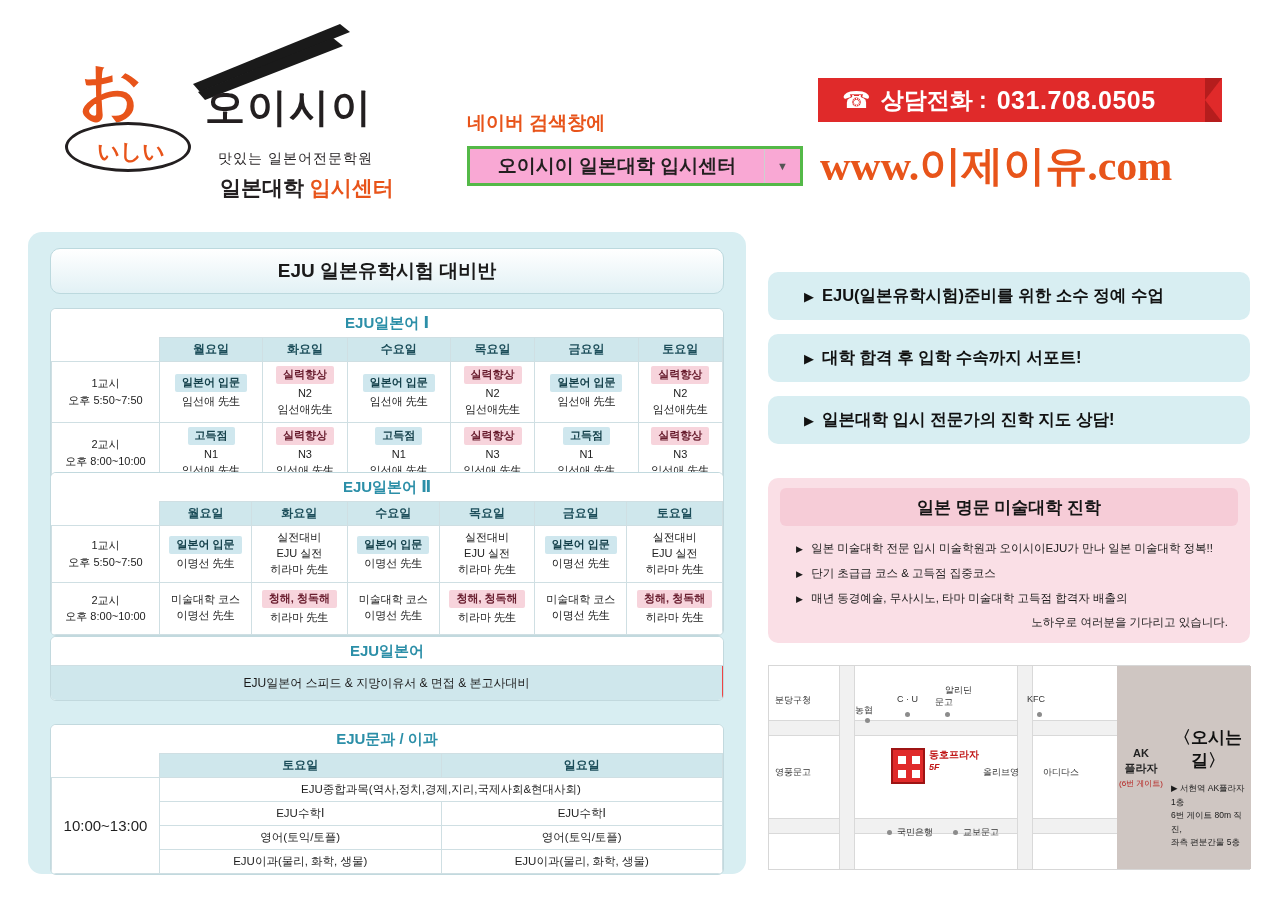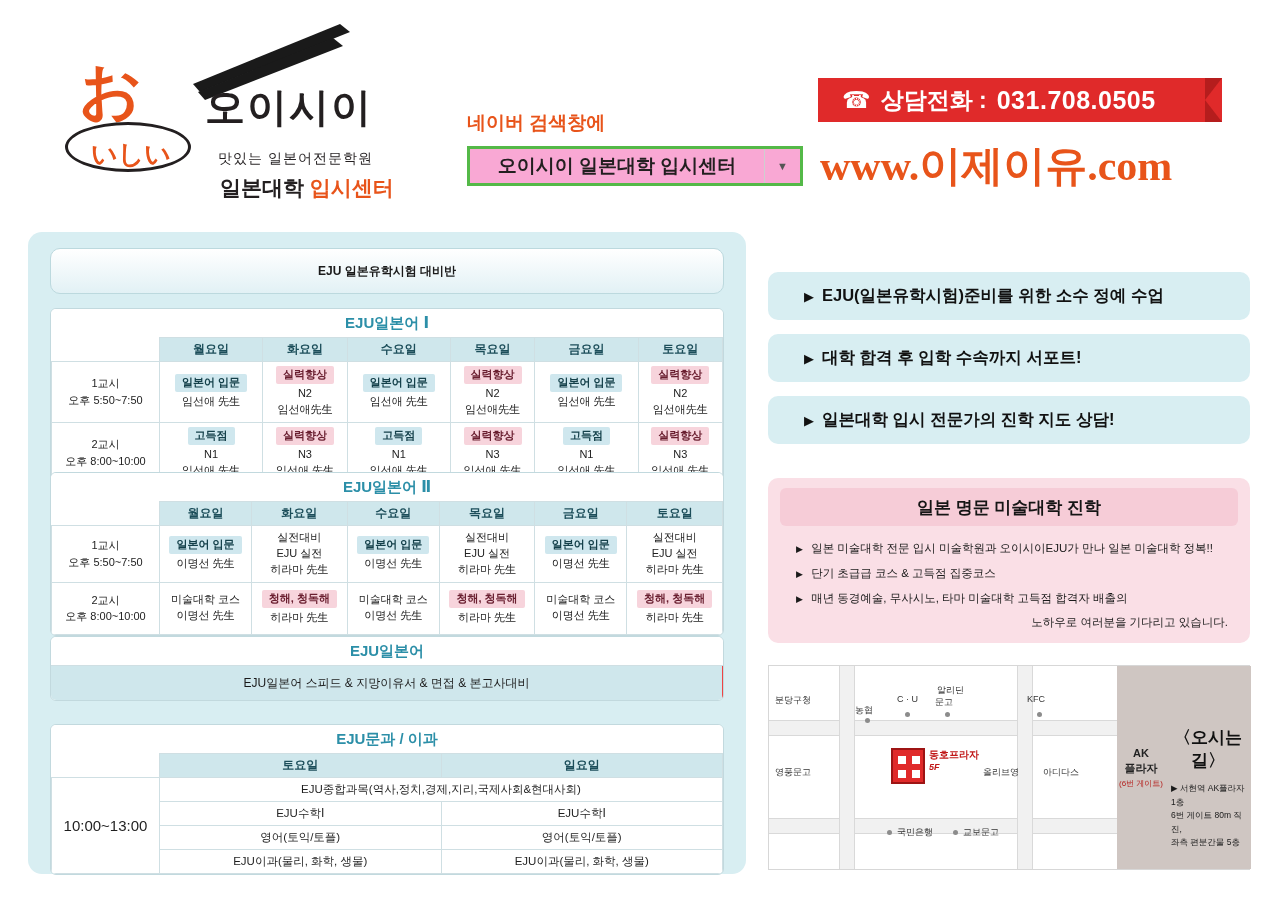--- a/index.html
+++ b/index.html
@@ -27,21 +27,21 @@
     line-height: 1;
   }
   .logo-ellipse {
     position: absolute; left: 0px; top: 62px;
     width: 126px; height: 50px;
     border: 3px solid #231f20; border-radius: 50%;
     background: transparent;
   }
   .logo-ellipse-text {
     position: absolute; left: 0; top: 12px; width: 126px;
-    text-align: center; font-size: 26px; color: #e8541a; font-weight: bold;
+    text-align: center; font-size: 22px; color: #e8541a; font-weight: bold;
   }
   .chopsticks { position: absolute; left: 110px; top: 0px; }
   .logo-main {
     position: absolute; left: 150px; top: 58px;
     font-size: 40px; font-weight: bold; color: #231f20;
     letter-spacing: 2px;
   }
   .logo-sub {
     position: absolute; left: 163px; top: 128px;
     font-size: 14px; color: #231f20; letter-spacing: 1px;
@@ -97,21 +97,21 @@
     position: absolute; left: 28px; top: 232px;
     width: 718px; height: 642px;
     background: #d8eef2; border-radius: 14px;
   }
   .panel-title {
     position: absolute; left: 22px; top: 16px;
     width: 674px; height: 46px;
     background: linear-gradient(#ffffff, #e2f1f5);
     border: 1px solid #bcd9de; border-radius: 10px;
     display: flex; align-items: center; justify-content: center;
-    font-size: 12px; font-weight: bold; color: #1a1a1a;
+    font-size: 19px; font-weight: bold; color: #1a1a1a;
   }
   .block {
     position: absolute; left: 22px;
     width: 674px;
     background: #ffffff;
     border: 1px solid #c2d9de;
     border-radius: 6px;
     overflow: hidden;
   }
   .block-hd {
@@ -504,21 +504,21 @@
       <div class="road-h" style="left:0; top:54px; width:348px; height:16px;"></div>
       <div class="road-h" style="left:0; top:152px; width:348px; height:16px;"></div>
       <div class="road-v" style="left:70px; top:0; width:16px; height:203px;"></div>
       <div class="road-v" style="left:248px; top:0; width:16px; height:203px;"></div>
 
       <div class="m-label" style="left:6px; top:28px;">분당구청</div>
       <div class="m-label" style="left:86px; top:38px;">농협</div>
       <div class="m-dot" style="left:96px; top:52px;"></div>
       <div class="m-label" style="left:128px; top:28px;">C · U</div>
       <div class="m-dot" style="left:136px; top:46px;"></div>
-      <div class="m-label" style="left:168px; top:18px;">알리딘</div>
+      <div class="m-label" style="left:176px; top:18px;">알리딘</div>
       <div class="m-label" style="left:166px; top:30px;">문고</div>
       <div class="m-dot" style="left:176px; top:46px;"></div>
       <div class="m-label" style="left:258px; top:28px;">KFC</div>
       <div class="m-dot" style="left:268px; top:46px;"></div>
 
       <div class="m-label" style="left:6px; top:100px;">영풍문고</div>
       <div class="m-label" style="left:214px; top:100px;">올리브영</div>
       <div class="m-label" style="left:274px; top:100px;">아디다스</div>
 
       <div class="m-dot" style="left:118px; top:164px;"></div>

